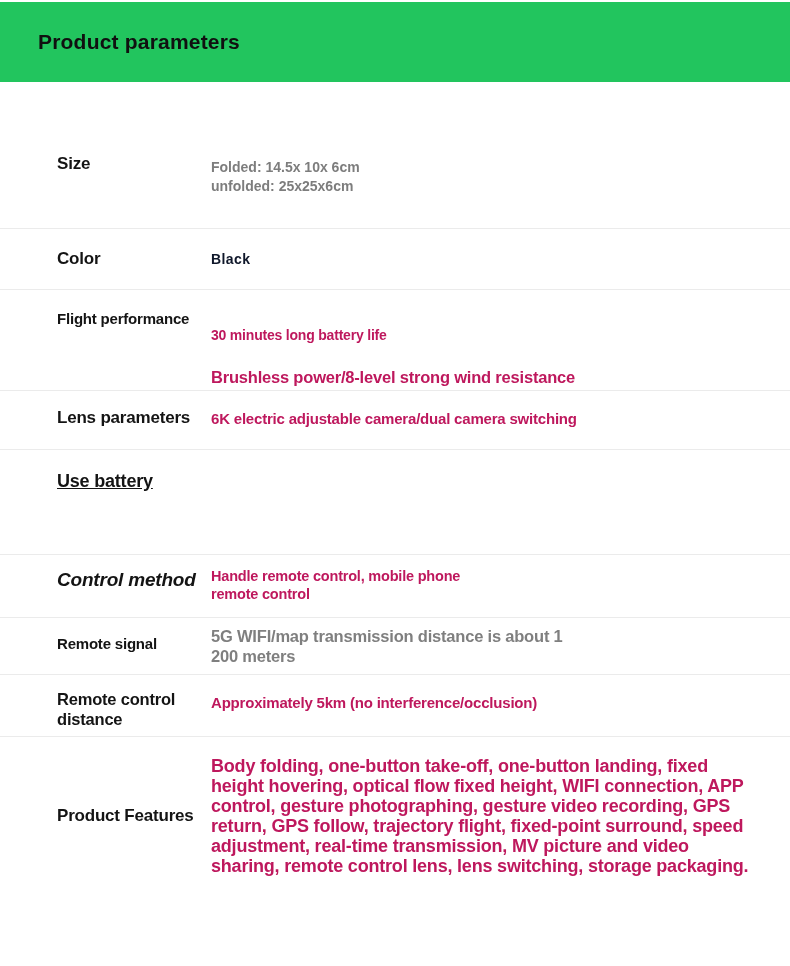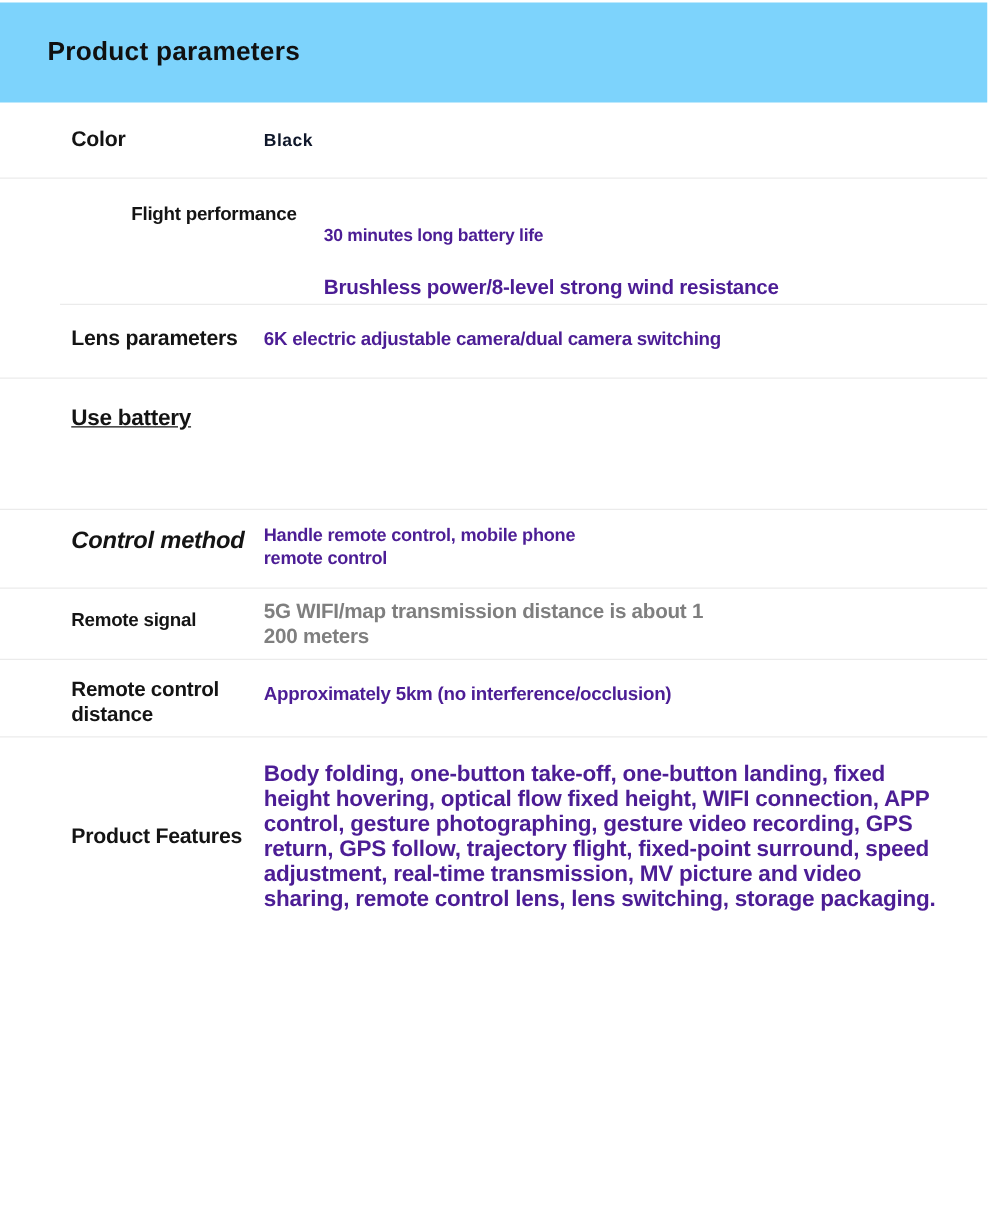--- a/index.html
+++ b/index.html
@@ -10,21 +10,21 @@
     font-family:"Liberation Sans", sans-serif;
     -webkit-font-smoothing:antialiased;
     color:#141414;
   }
   .panel{width:790px;}
 
   
   .band{
     margin-top:2px;
     height:80px;
-    background:#7dd3fc;
+    background:#22c55e;
     display:flex;
     align-items:center;
     box-sizing:border-box;
     padding-left:38px;
   }
   .band .title{
     font-size:21px;
     font-weight:bold;
     color:#101010;
     letter-spacing:0.2px;
@@ -43,35 +43,35 @@
     padding-left:57px;
     font-weight:bold;
     color:#141414;
     letter-spacing:-0.2px;
   }
   .value{
     flex:1;
     box-sizing:border-box;
     padding-right:32px;
     font-weight:bold;
-    color:#4c1d95;
+    color:#be185d;
     white-space:pre-line;
     letter-spacing:-0.2px;
   }
 
   
   .r-size{height:147px;}
   .r-size .label{padding-top:72px;font-size:17px;}
   .r-size .value{padding-top:76px;font-size:14px;line-height:19px;color:#7d7d7d;letter-spacing:0;}
 
   .r-color{height:61px;}
   .r-color .label{padding-top:20px;font-size:17px;}
   .r-color .value{padding-top:22px;font-size:14px;color:#0f172a;letter-spacing:0.4px;}
 
-  .r-flight{height:101px;margin-left:48px;}
+  .r-flight{height:101px;}
   .r-flight .label{padding-top:20px;font-size:15px;}
   .r-flight .value{padding-top:19px;}
   .r-flight .value .v1{font-size:14px;}
   .r-flight .value .v2{font-size:16.5px;line-height:19.5px;margin-top:7px;}
 
   .r-lens{height:59px;}
   .r-lens .label{padding-top:17px;font-size:17px;}
   .r-lens .value{padding-top:19px;font-size:15px;}
 
   .r-battery{height:105px;text-decoration:underline;}
@@ -96,20 +96,25 @@
 </style>
 </head>
 <body>
 
 <div class="panel">
 
   <div class="band">
     <span class="title">Product parameters</span>
   </div>
 
+  <div class="row r-size">
+    <div class="label">Size</div>
+    <div class="value">Folded: 14.5x 10x 6cm
+unfolded: 25x25x6cm</div>
+  </div>
 
   <div class="row r-color">
     <div class="label">Color</div>
     <div class="value">Black</div>
   </div>
 
   <div class="row r-flight">
     <div class="label">Flight performance</div>
     <div class="value">
       <div class="v1">30 minutes long battery life</div>

